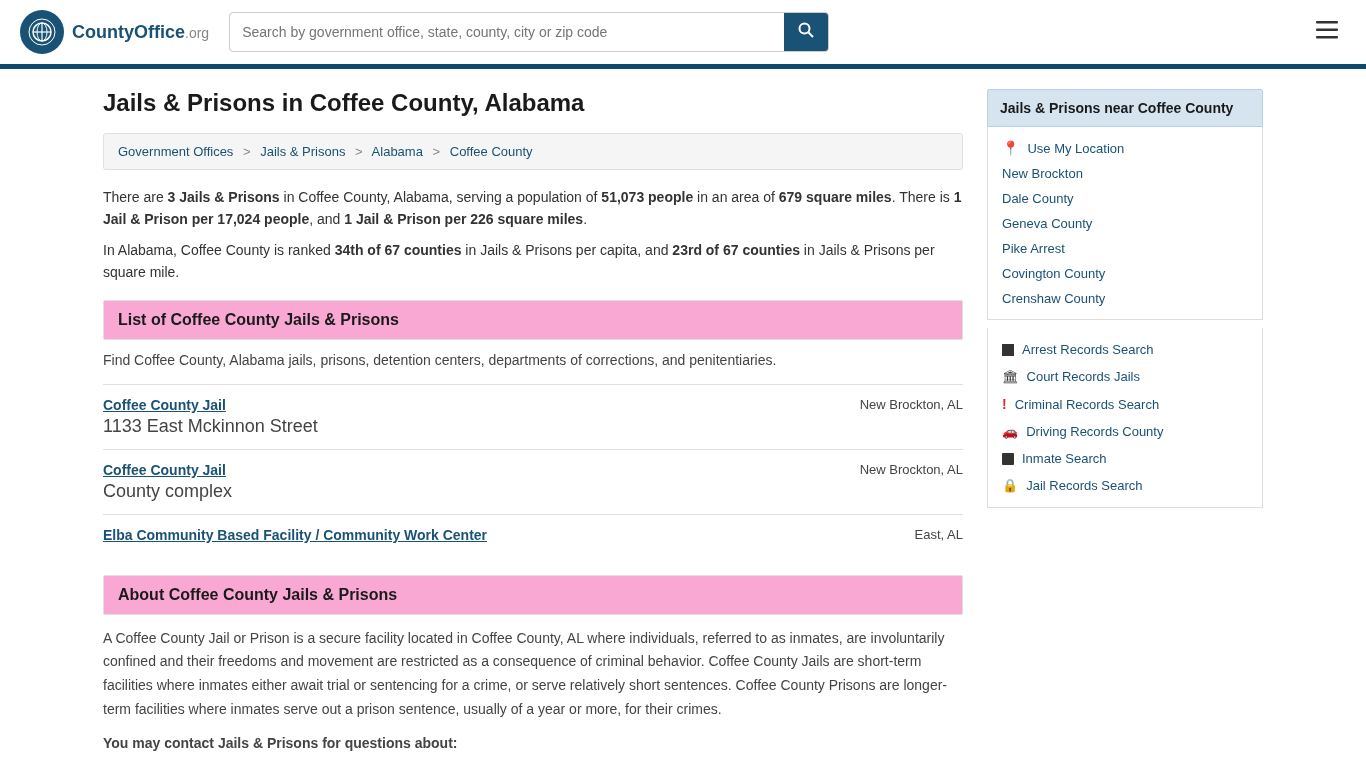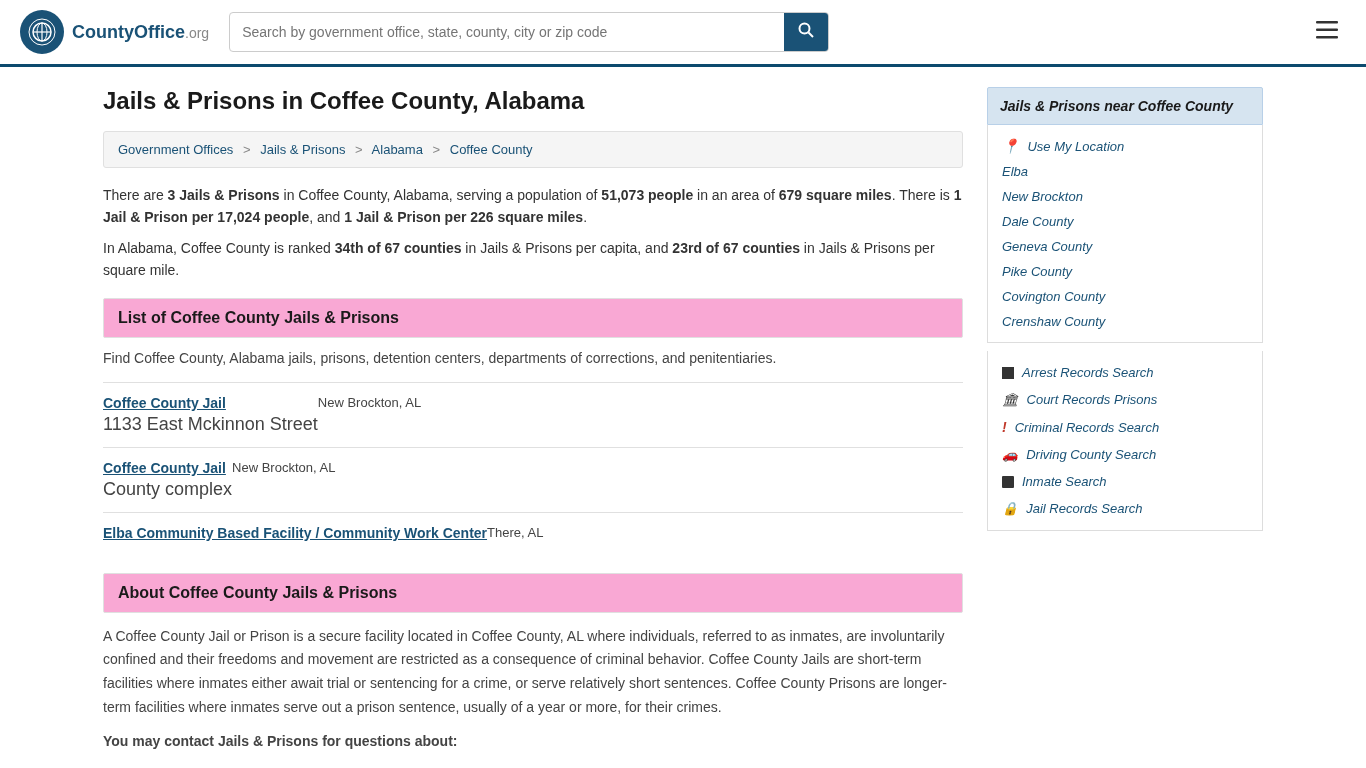--- a/index.html
+++ b/index.html
@@ -1,21 +1,21 @@
 <!DOCTYPE html>
 <html><head>
   <meta charset="utf-8">
   <style>
     * { margin: 0; padding: 0; box-sizing: border-box; }
     body { font-family: Arial, sans-serif; font-size: 14px; color: #333; background: #fff; }
 
     
     .header {
       background: #fff;
-      border-bottom: 3px solid #0c4a6e;
+      border-bottom: 5px solid #0c4a6e;
       padding: 10px 20px;
       display: flex;
       align-items: center;
       gap: 20px;
     }
     .logo-area {
       display: flex;
       align-items: center;
       gap: 8px;
       text-decoration: none;
@@ -137,21 +137,21 @@
       font-size: 14px;
       color: #444;
     }
 
     .facility-item {
       border-top: 1px solid #e0e0e0;
       padding: 12px 0;
     }
     .facility-row {
       display: flex;
-      justify-content: flex-start;
+      justify-content: space-between;
       align-items: flex-start;
     }
     .facility-name {
       font-weight: bold;
       color: #1a5276;
       text-decoration: underline;
       cursor: pointer;
       font-size: 14px;
     }
     .facility-address {
@@ -177,21 +177,20 @@
     .about-contact {
       font-weight: bold;
       font-size: 14px;
       margin-top: 10px;
     }
 
     
     .sidebar {
       width: 276px;
       flex-shrink: 0;
-      font-style: italic;
     }
     .sidebar-section {
       margin-bottom: 8px;
     }
     .sidebar-title {
       background: #d6e4f0;
       padding: 10px 12px;
       font-weight: bold;
       font-size: 14px;
       color: #1a1a1a;
@@ -316,21 +315,21 @@
         </div>
         <div class="facility-city">New Brockton, AL</div>
       </div>
     </div>
 
     <div class="facility-item">
       <div class="facility-row">
         <div>
           <div class="facility-name">Elba Community Based Facility / Community Work Center</div>
         </div>
-        <div class="facility-city">There, AL</div>
+        <div class="facility-city">East, AL</div>
       </div>
     </div>
 
     <div class="section-header" style="margin-top:20px;">
       <h2>About Coffee County Jails &amp; Prisons</h2>
     </div>
 
     <div class="about-text">
       <p>A Coffee County Jail or Prison is a secure facility located in Coffee County, AL where individuals, referred to as inmates, are involuntarily confined and their freedoms and movement are restricted as a consequence of criminal behavior. Coffee County Jails are short-term facilities where inmates either await trial or sentencing for a crime, or serve relatively short sentences. Coffee County Prisons are longer-term facilities where inmates serve out a prison sentence, usually of a year or more, for their crimes.</p>
       <p class="about-contact"><strong>You may contact Jails &amp; Prisons for questions about:</strong></p>
@@ -343,64 +342,61 @@
     <div class="sidebar-section">
       <div class="sidebar-title">
         Jails &amp; Prisons near Coffee County
       </div>
       <div class="sidebar-list">
         <div class="sidebar-list-item">
           <span class="location-icon">📍</span>
           <a href="#">Use My Location</a>
         </div>
         <div class="sidebar-list-item">
-          <a href="#">Elba</a>
-        </div>
-        <div class="sidebar-list-item">
           <a href="#">New Brockton</a>
         </div>
         <div class="sidebar-list-item">
           <a href="#">Dale County</a>
         </div>
         <div class="sidebar-list-item">
           <a href="#">Geneva County</a>
         </div>
         <div class="sidebar-list-item">
-          <a href="#">Pike County</a>
+          <a href="#">Pike Arrest</a>
         </div>
         <div class="sidebar-list-item">
           <a href="#">Covington County</a>
         </div>
         <div class="sidebar-list-item">
           <a href="#">Crenshaw County</a>
         </div>
       </div>
     </div>
 
     <div class="sidebar-section">
       <div class="sidebar-list">
 
         <div class="sidebar-link-item">
           <span style="display:inline-block;width:12px;height:12px;background:#333;flex-shrink:0;"></span>
           <a href="#">Arrest Records Search</a>
         </div>
 
         <div class="sidebar-link-item">
           <span style="font-size:13px;flex-shrink:0;">🏛</span>
-          <a href="#">Court Records Prisons</a>
+          <a href="#">Court Records Jails</a>
         </div>
 
         <div class="sidebar-link-item">
           <span style="color:#c0392b;font-weight:bold;font-size:14px;flex-shrink:0;">!</span>
           <a href="#">Criminal Records Search</a>
         </div>
 
         <div class="sidebar-link-item">
           <span style="font-size:13px;flex-shrink:0;">🚗</span>
-          <a href="#">Driving County Search</a>
+          <a href="#">Driving Records County</a>
         </div>
 
         <div class="sidebar-link-item">
           <span style="display:inline-block;width:12px;height:12px;background:#333;flex-shrink:0;border-radius:1px;"></span>
           <a href="#">Inmate Search</a>
         </div>
 
         <div class="sidebar-link-item">
           <span style="font-size:13px;flex-shrink:0;">🔒</span>
           <a href="#">Jail Records Search</a>

